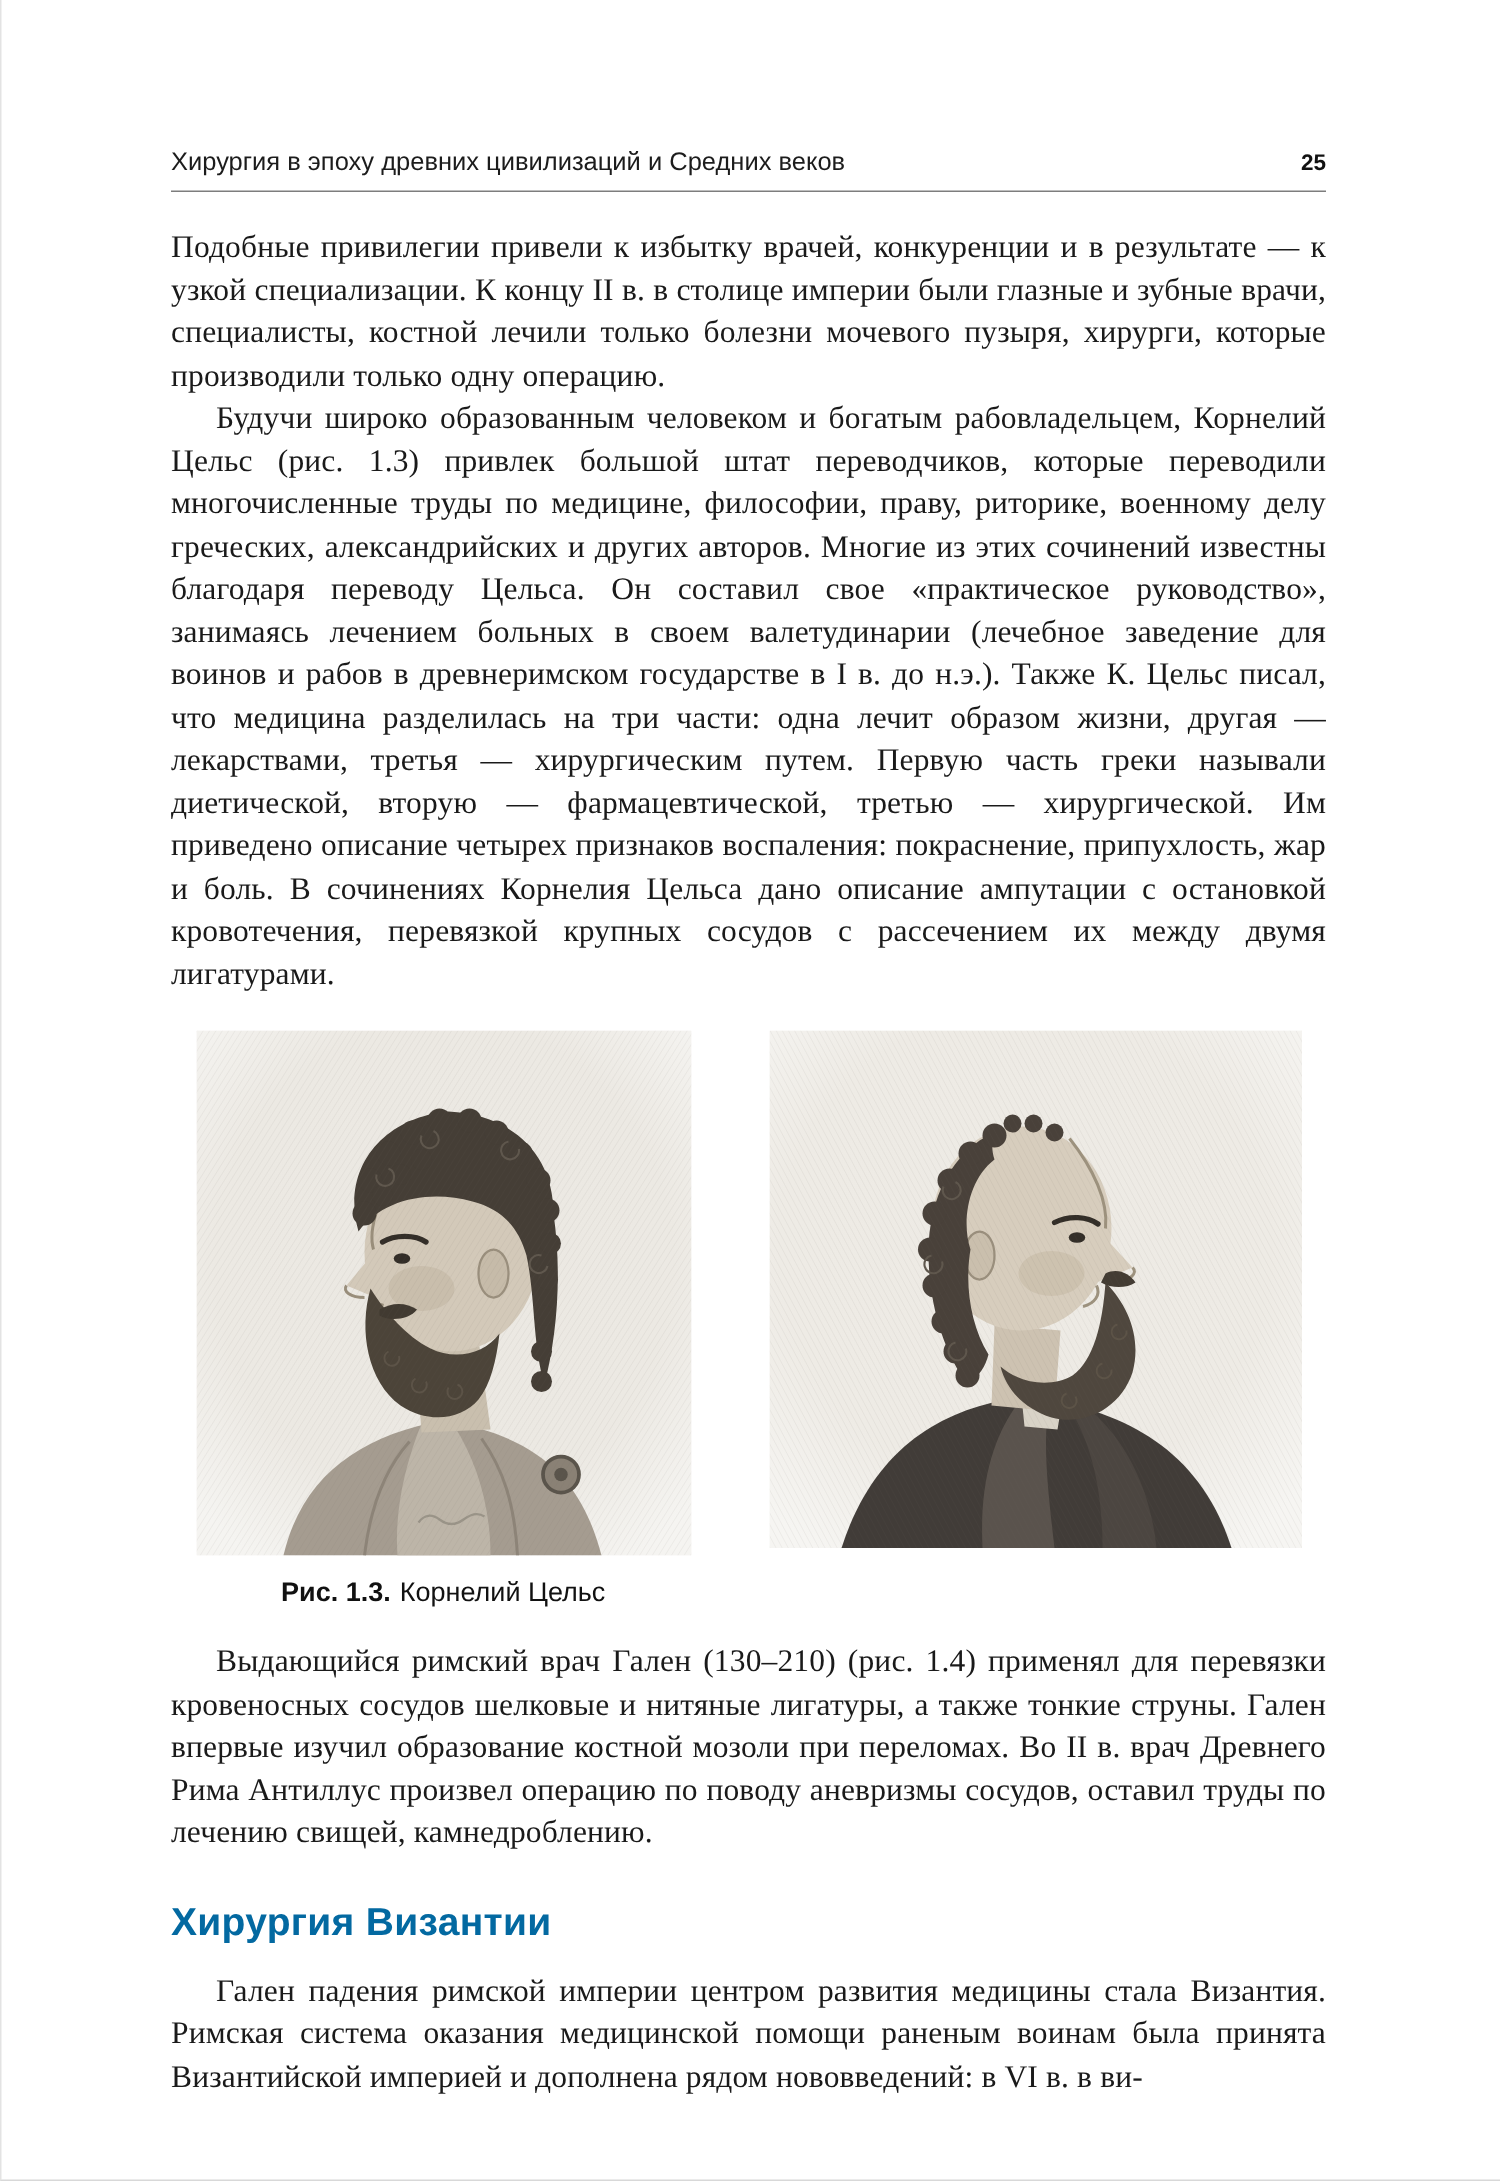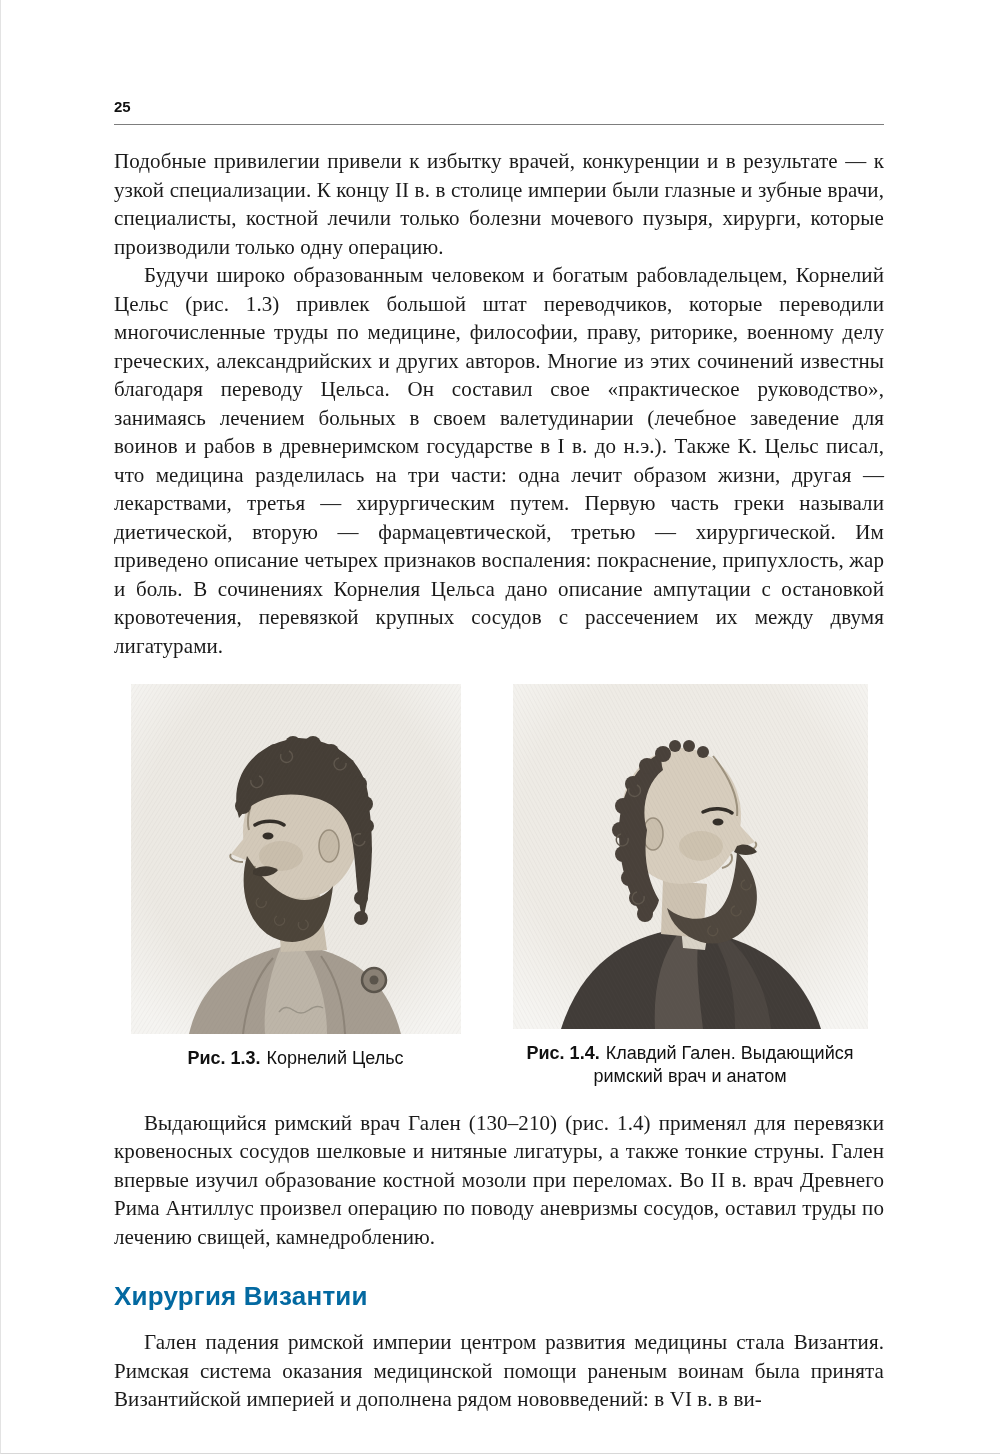--- a/index.html
+++ b/index.html
@@ -67,21 +67,21 @@
     flex-direction: column;
     align-items: center;
   }
   .fig-img { display: block; }
   .fig-img svg { display: block; }
   figcaption.cap {
     margin-top: 13px;
     font-family: "Liberation Sans", sans-serif;
     font-size: 18px;
     line-height: 1.3;
-    text-align: center;
+    text-align: left;
     color: #111;
     max-width: 340px;
   }
   figcaption.cap .cap-label {
     font-weight: 700;
     margin-right: 6px;
   }
   
   h2.section-heading {
     font-family: "Liberation Sans", sans-serif;
@@ -91,20 +91,21 @@
     margin: 30px 0 16px 0;
     letter-spacing: 0.2px;
   }
 </style>
 </head>
 <body>
 
 <div class="page">
 
   <header class="running-header">
+    <span class="rh-title">Хирургия в эпоху древних цивилизаций и Средних веков</span>
     <span class="rh-page">25</span>
   </header>
   <hr class="header-rule">
 
   <main class="bodytext">
 
     <p class="para">Подобные привилегии привели к избытку врачей, конкуренции и в результате — к узкой специализации. К концу II в. в столице империи были глазные и зубные врачи, специалисты, костной лечили только болезни мочевого пузыря, хирурги, которые производили только одну операцию.</p>
     <p class="para indent">Будучи широко образованным человеком и богатым рабовладельцем, Корнелий Цельс (рис. 1.3) привлек большой штат переводчиков, которые переводили многочисленные труды по медицине, философии, праву, риторике, военному делу греческих, александрийских и других авторов. Многие из этих сочинений известны благодаря переводу Цельса. Он составил свое «практическое руководство», занимаясь лечением больных в своем валетудинарии (лечебное заведение для воинов и рабов в древнеримском государстве в I в. до н.э.). Также К. Цельс писал, что медицина разделилась на три части: одна лечит образом жизни, другая — лекарствами, третья — хирургическим путем. Первую часть греки называли диетической, вторую — фармацевтической, третью — хирургической. Им приведено описание четырех признаков воспаления: покраснение, припухлость, жар и боль. В сочинениях Корнелия Цельса дано описание ампутации с остановкой кровотечения, перевязкой крупных сосудов с рассечением их между двумя лигатурами.</p>
 
     <div class="figures-row">
@@ -251,21 +252,20 @@
               <path d="M232,196 a5,5 0 1 0 6,4"></path>
                 <path d="M222,222 a5,5 0 1 0 6,4"></path>
                 <path d="M198,242 a5,5 0 1 0 6,2"></path>
             </g>
 
             <ellipse cx="205" cy="138" rx="5.5" ry="3.5" fill="#332e28"></ellipse>
             <path d="M190,128 C200,123 212,124 219,129" fill="none" stroke="#332e28" stroke-width="3.5" stroke-linecap="round"></path>
             <rect width="355" height="345" fill="url(#hz2)" opacity="0.5"></rect>
           </svg>
         </span>
-        <figcaption class="cap"><span class="cap-label">Рис. 1.4.</span><span class="cap-text">Клавдий Гален. Выдающийся римский врач и анатом</span></figcaption>
       </figure>
 
     </div>
 
     <p class="para indent">Выдающийся римский врач Гален (130–210) (рис. 1.4) применял для перевязки кровеносных сосудов шелковые и нитяные лигатуры, а также тонкие струны. Гален впервые изучил образование костной мозоли при переломах. Во II в. врач Древнего Рима Антиллус произвел операцию по поводу аневризмы сосудов, оставил труды по лечению свищей, камнедроблению.</p>
 
     <h2 class="section-heading">Хирургия Византии</h2>
 
     <p class="para indent">Гален падения римской империи центром развития медицины стала Византия. Римская система оказания медицинской помощи раненым воинам была принята Византийской империей и дополнена рядом нововведений: в VI в. в ви-</p>
 

